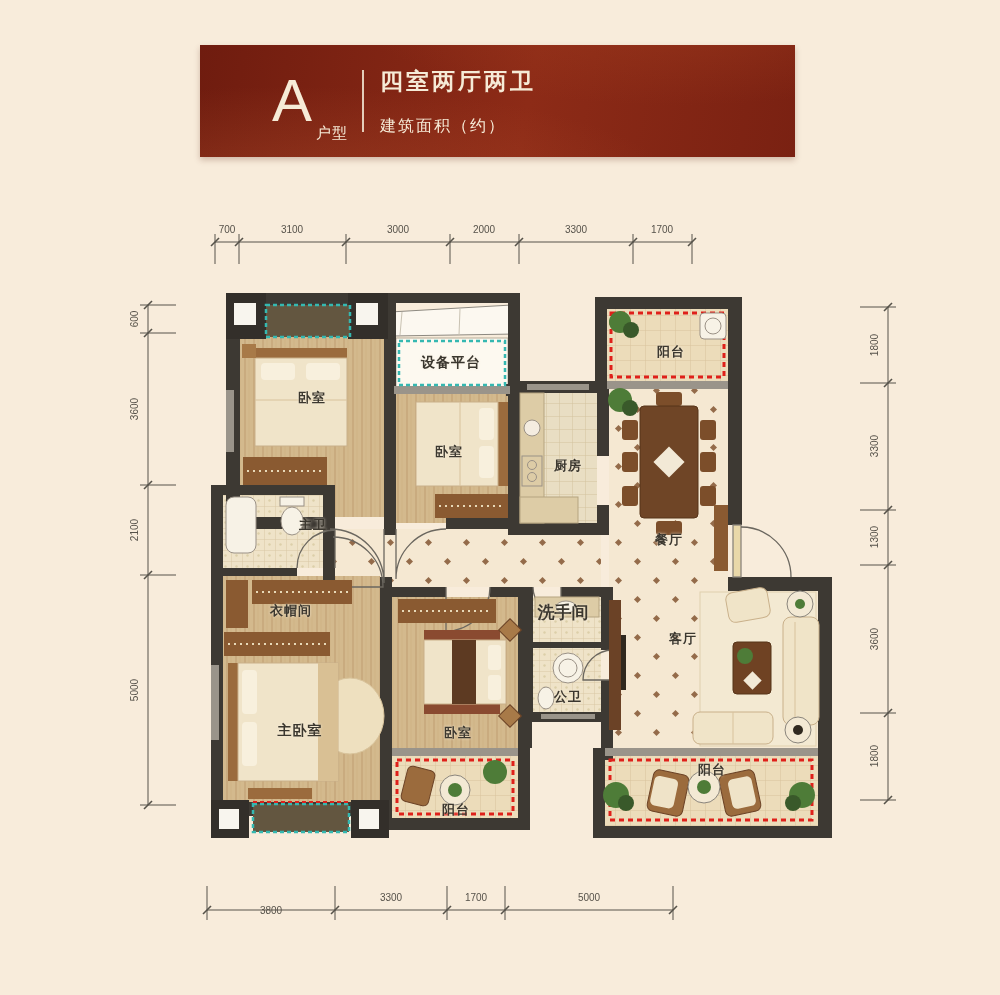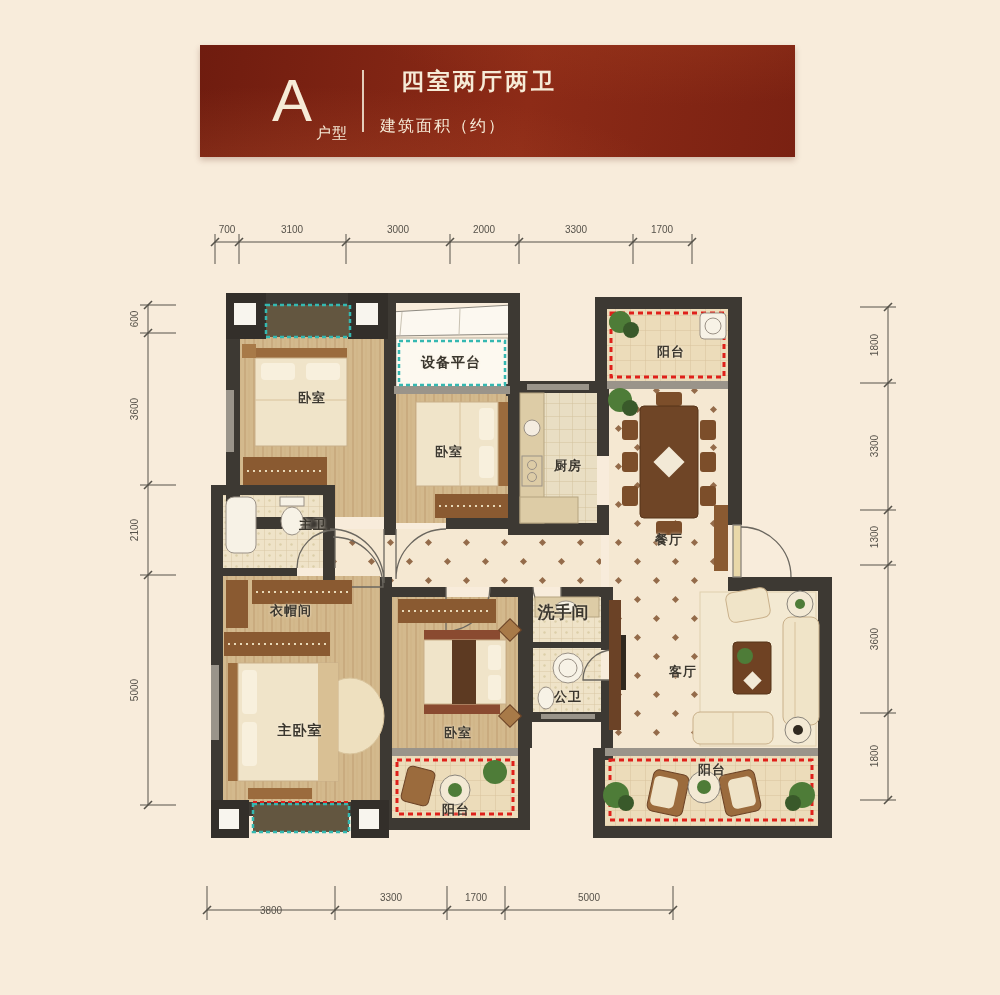--- a/index.html
+++ b/index.html
@@ -16,21 +16,21 @@
       radial-gradient(120% 170% at 15% 130%, rgba(190,90,50,.35), rgba(0,0,0,0) 55%),
       linear-gradient(100deg,#6f1c0f,#8d2b17 55%,#7a2112);
     box-shadow:0 3px 6px rgba(90,30,15,.25);
     display:flex;align-items:center;padding-left:72px;box-sizing:border-box;
     color:#f6ebd7;
   }
   .banner .letter{font-size:60px;line-height:1;font-weight:400;}
   .banner .letter-suffix{font-size:15px;font-weight:400;align-self:flex-end;margin:0 0 14px 4px;letter-spacing:1px;}
   .banner .divider{width:2px;height:62px;background:#f6ebd7;opacity:.85;margin:0 16px 0 14px;}
   .banner .lines{display:flex;flex-direction:column;}
-  .banner .line1{font-size:23px;font-weight:700;letter-spacing:3px;margin-left:21px;}
+  .banner .line1{font-size:23px;font-weight:700;letter-spacing:3px;}
   .banner .line2{font-size:16px;letter-spacing:2px;margin-top:19px;}
   .banner .area{font-size:47px;font-weight:500;margin-left:14px;letter-spacing:1px;}
   .banner .area sup{font-size:24px;font-weight:700;vertical-align:28px;line-height:0;}
   
   .room-label{
     position:absolute;transform:translate(-50%,-50%);
     font-size:13px;font-weight:700;color:#3b372f;letter-spacing:1px;white-space:nowrap;
     text-shadow:0 0 3px rgba(248,240,222,.9);
   }
   .room-label.small{font-size:17px;letter-spacing:0;}
@@ -438,21 +438,21 @@
 <div class="room-label" style="left:449px;top:452px;">卧室</div>
 <div class="room-label" style="left:671px;top:352px;">阳台</div>
 <div class="room-label" style="left:568px;top:466px;">厨房</div>
 <div class="room-label" style="left:669px;top:540px;">餐厅</div>
 <div class="room-label" style="left:289px;top:525px;padding-left:48px;">主卫</div>
 <div class="room-label" style="left:291px;top:611px;">衣帽间</div>
 <div class="room-label" style="left:300px;top:731px;font-size:14px;">主卧室</div>
 <div class="room-label" style="left:458px;top:733px;">卧室</div>
 <div class="room-label small" style="left:563px;top:612px;">洗手间</div>
 <div class="room-label" style="left:568px;top:697px;">公卫</div>
-<div class="room-label" style="left:683px;top:672px;text-align:center;">客厅</div>
+<div class="room-label" style="left:683px;top:639px;text-align:center;">客厅</div>
 <div class="room-label" style="left:456px;top:810px;">阳台</div>
 <div class="room-label" style="left:712px;top:770px;">阳台</div>
 
 <div class="dim" style="left:227px;top:229px;">700</div>
 <div class="dim" style="left:292px;top:229px;">3100</div>
 <div class="dim" style="left:398px;top:229px;">3000</div>
 <div class="dim" style="left:484px;top:229px;">2000</div>
 <div class="dim" style="left:576px;top:229px;">3300</div>
 <div class="dim" style="left:662px;top:229px;">1700</div>
 

